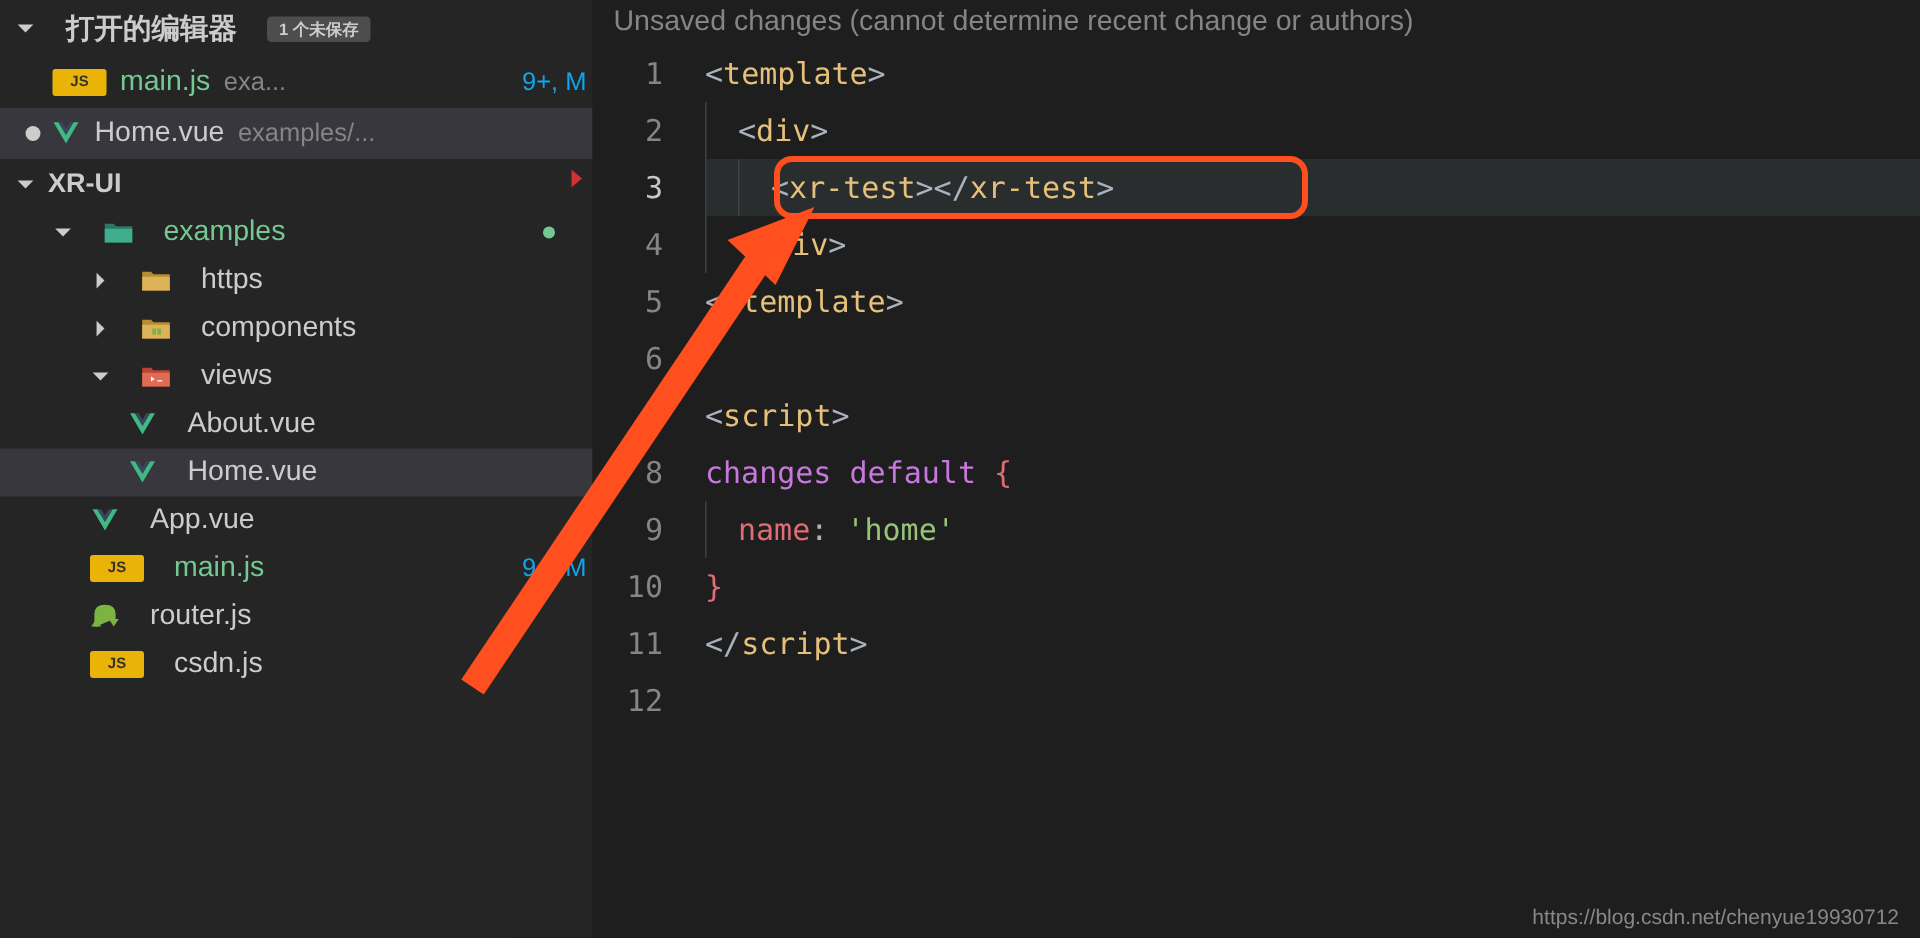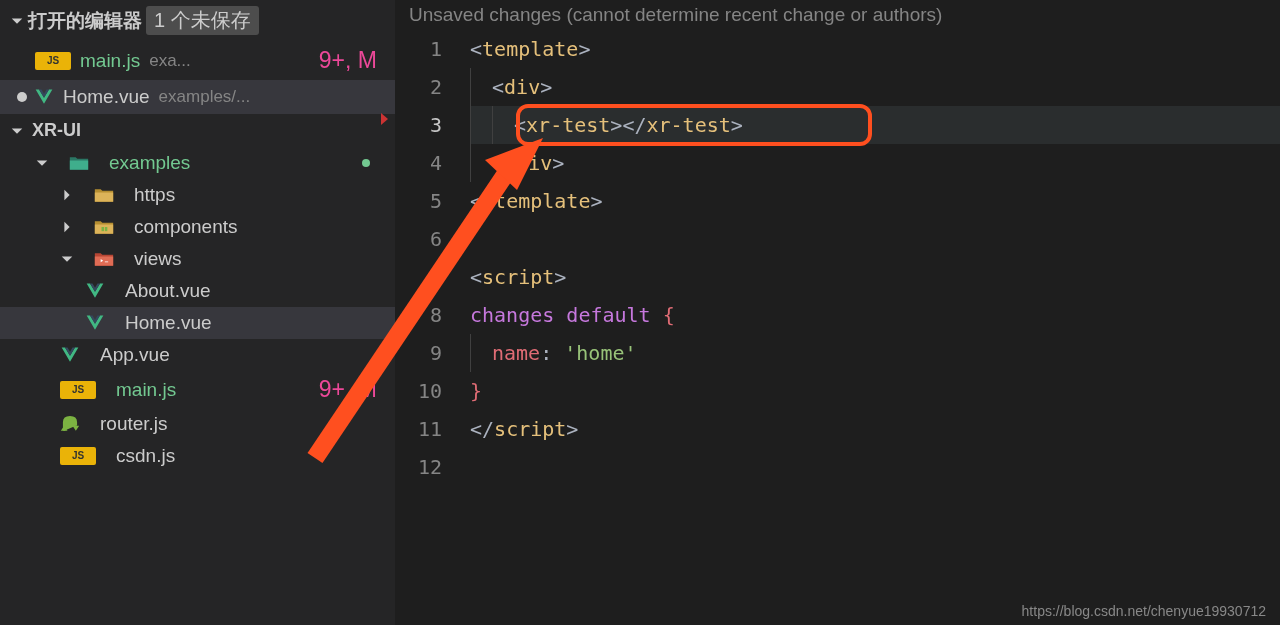--- a/index.html
+++ b/index.html
@@ -19,37 +19,37 @@
   display: flex;
   flex-direction: column;
   font-size: 19px;
 }
 .section-header {
   display: flex;
   align-items: center;
   padding: 6px 10px;
   font-weight: 600;
   color: #cccccc;
-  gap: 4px;
+  gap: 20px;
 }
 .chevron {
   width: 14px;
   height: 14px;
   display: flex;
   align-items: center;
   justify-content: center;
 }
 .chevron svg { fill: #cccccc; }
 .badge {
   background: #4d4d4d;
   color: #cccccc;
   padding: 1px 8px;
   border-radius: 3px;
-  font-size: 20px;
-  font-weight: 400;
+  font-size: 11px;
+  font-weight: 700;
   text-align: right;
 }
 .file-row {
   display: flex;
   align-items: center;
   padding: 6px 0 6px 35px;
   gap: 9px;
   cursor: pointer;
   color: #cccccc;
 }
@@ -86,24 +86,24 @@
 .folder-icon svg { width: 20px; height: 18px; }
 .file-name { white-space: nowrap; }
 .file-path {
   color: #858585;
   font-size: 17px;
   white-space: nowrap;
   overflow: hidden;
   text-overflow: ellipsis;
 }
 .git-status {
-  color: #ec4899;
+  color: #0ea5e9;
   margin-left: auto;
-  margin-right: 18px;
-  font-size: 23px;
+  margin-right: 4px;
+  font-size: 17px;
   white-space: nowrap;
 }
 .project-header {
   display: flex;
   align-items: center;
   padding: 6px 10px;
   font-weight: 700;
   font-size: 18px;
   color: #cccccc;
   gap: 8px;

